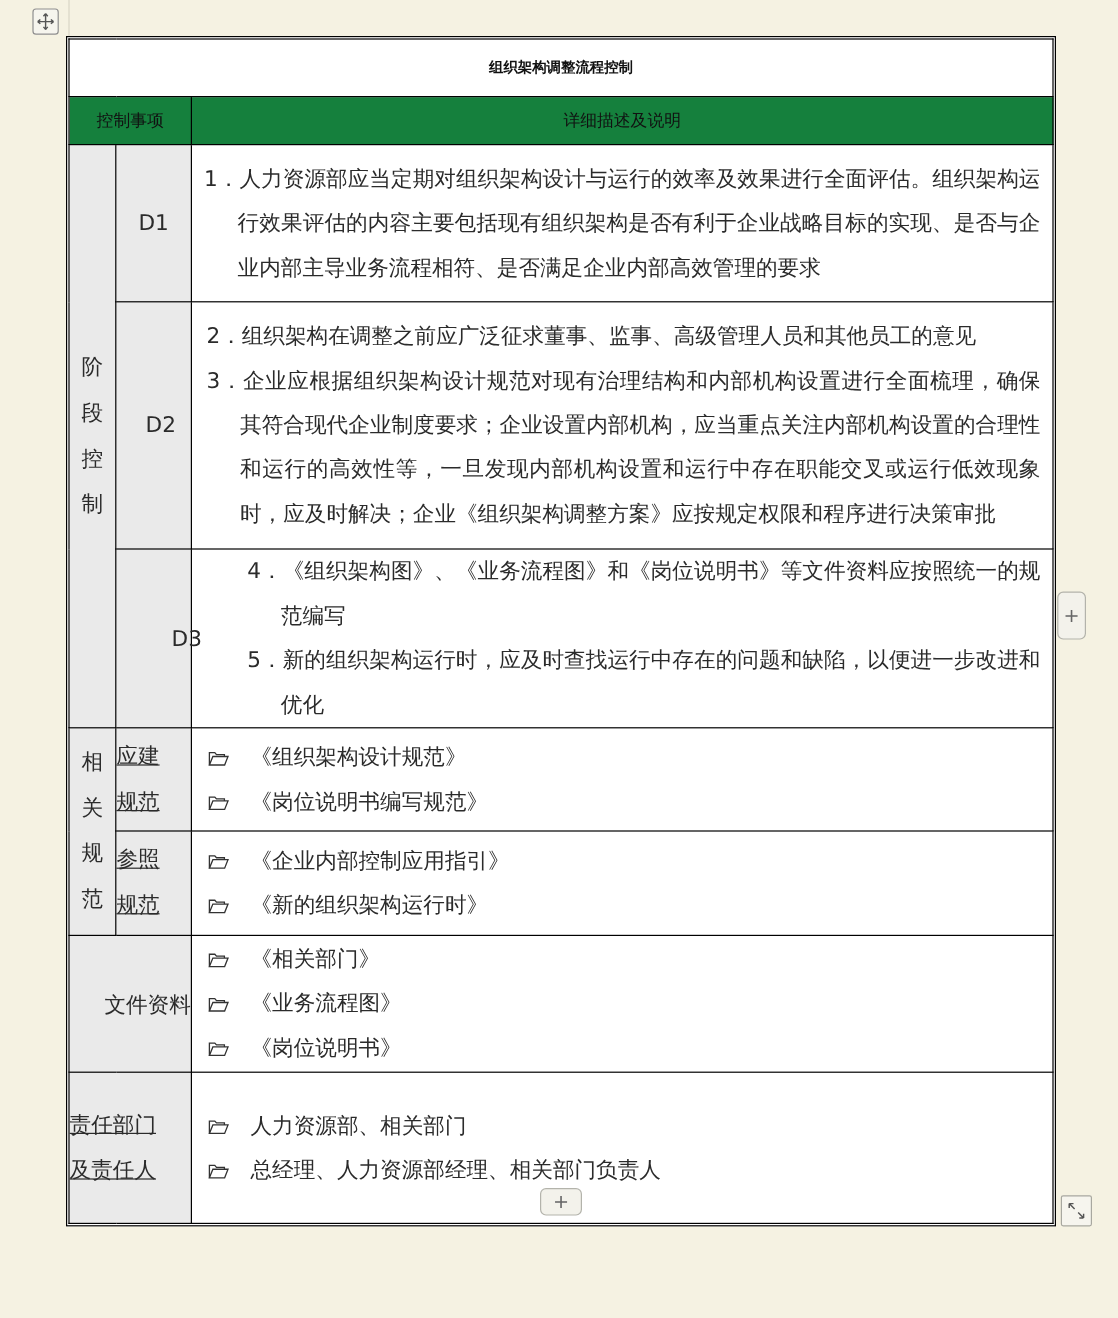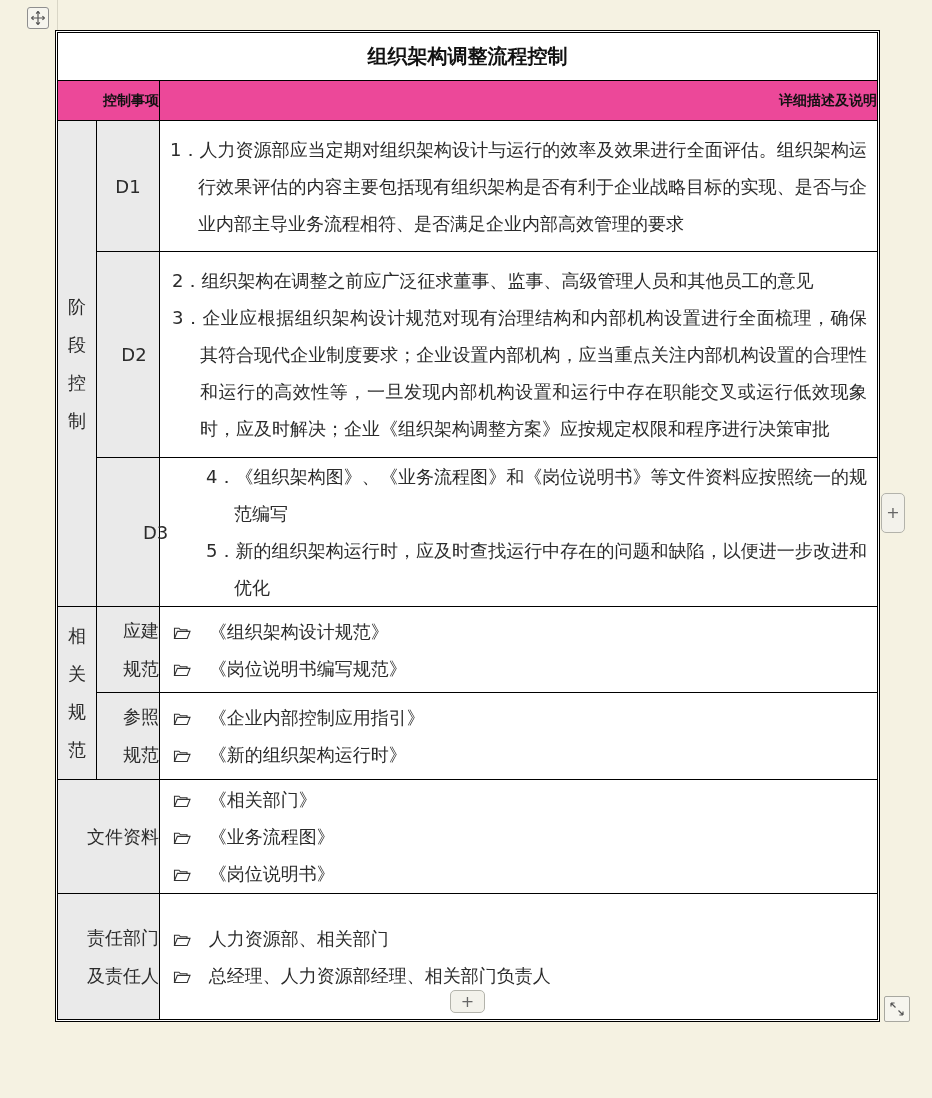--- a/index.html
+++ b/index.html
@@ -18,36 +18,36 @@
   .tbl-wrap {
     position:absolute; left:55px; top:30px; width:825px;
     border:1px solid #000; padding:1px; background:#fff;
   }
   table { border-collapse:collapse; width:100%; table-layout:fixed; }
   td {
     border:1px solid #000;
     padding:0; font-size:18px; color:#2b2b2b;
     vertical-align:middle;
   }
-  .title-cell { height:48px; text-align:center; font-weight:bold; font-size:20px; color:#111; background:#fff; }
-  .hdr-cell  { height:40px; text-align:right; font-weight:bold; font-size:14px; background:#ec4899; color:#111; }
+  .title-cell { height:48px; text-align:center; font-weight:bold; font-size:12px; color:#111; background:#fff; }
+  .hdr-cell  { height:40px; text-align:center; font-weight:normal; font-size:14px; background:#15803d; color:#111; }
   .gray { background:#EAEAEA; }
   .white { background:#fff; }
 
   .r-d1 td { height:131px; }
   .r-d2 td { height:206px;padding-left:12px; }
   .r-d3 td { height:124px;padding-left:46px; }
   .r-s1 td { height:86px; }
   .r-s2 td { height:87px; }
   .r-doc td { height:114px; }
   .r-resp td { height:126px; }
 
   .vlabel { text-align:center; }
   .vlabel span { display:block; line-height:38px; }
-  .twolines { text-align:right; }
+  .twolines { text-align:left;text-decoration:underline; }
   .twolines span { display:block; line-height:38px; }
   .dcode { text-align:center; }
   .center-label { text-align:right; }
 
   .content { padding:0 10px 0 10px; }
   .num-item {
     margin:0; line-height:37px;
     text-align:justify;
     padding-left:28px; text-indent:-28px;
   }

